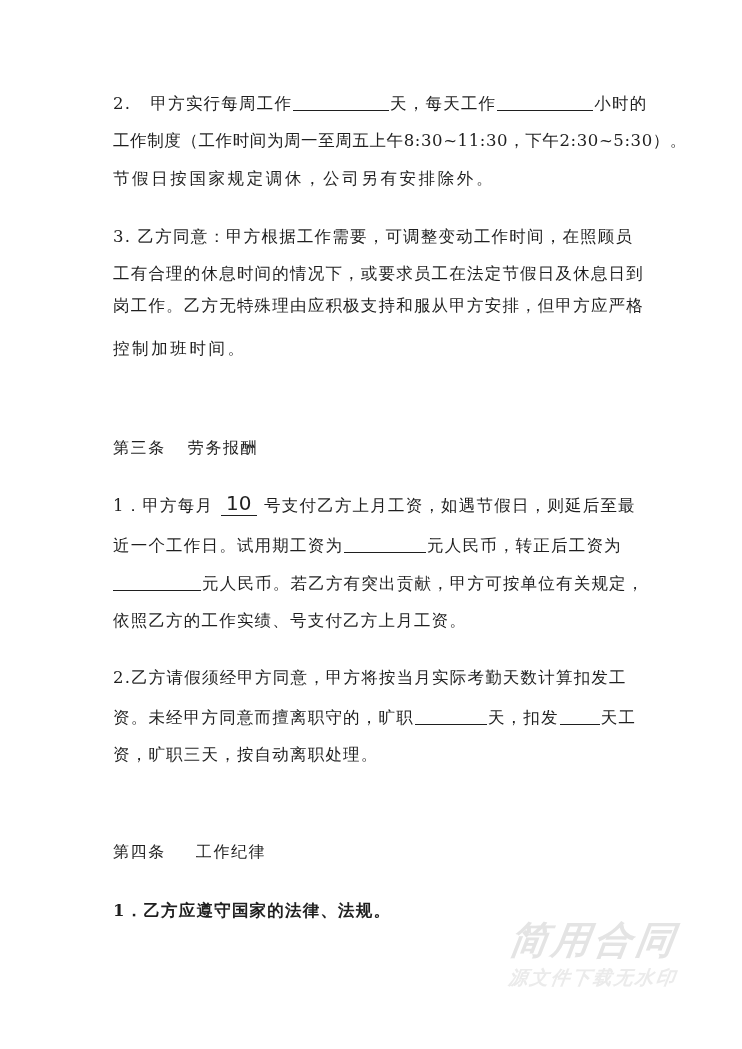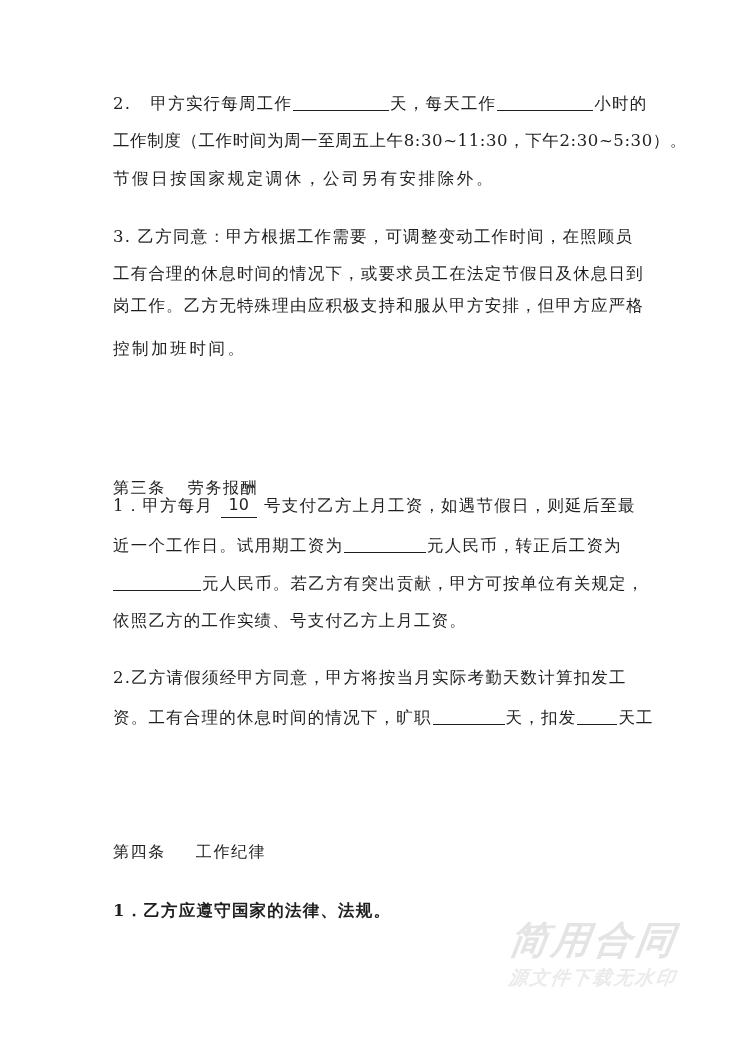--- a/index.html
+++ b/index.html
@@ -51,21 +51,21 @@
       position: relative;
       top: 2px;
       text-align: center;
       line-height: 18px;
       font-family: "DejaVu Sans", "Liberation Sans", sans-serif;
       letter-spacing: 0;
     }
     .blank .v {
       position: relative;
       top: -3px;
-      font-size: 16px;
+      font-size: 20px;
     }
     .watermark {
       position: absolute;
       left: 508px;
       top: 918px;
       width: 210px;
       color: #e4e4e4;
       font-family: "DejaVu Sans", "Liberation Sans", sans-serif;
       font-weight: bold;
       font-style: italic;
@@ -96,41 +96,42 @@
     <span>2.&nbsp;&nbsp;&nbsp;甲方实行每周工作</span><span class="blank" style="width:96px;"></span><span>天，每天工作</span><span class="blank" style="width:96px;"></span><span>小时的</span>
   </div>
   <div class="line t3" style="top:128px;">工作制度（工作时间为周一至周五上午8:30~11:30，下午2:30~5:30）。</div>
   <div class="line" style="top:166px;">节假日按国家规定调休，公司另有安排除外。</div>
 
   <div class="line tight" style="top:224px;">3. 乙方同意：甲方根据工作需要，可调整变动工作时间，在照顾员</div>
   <div class="line tight" style="top:261px;">工有合理的休息时间的情况下，或要求员工在法定节假日及休息日到</div>
   <div class="line tight" style="top:293px;">岗工作。乙方无特殊理由应积极支持和服从甲方安排，但甲方应严格</div>
   <div class="line" style="top:336px;">控制加班时间。</div>
 
-  <div class="heading" style="top:435px;margin-top:40px;">
+  <div class="heading" style="top:435px;">
     <span>第三条</span><span class="gap" style="width:22px;"></span><span>劳务报酬</span>
   </div>
 
   <div class="line tight" style="top:493px;">
     <span>1．甲方每月</span>
     <span class="blank" style="width:36px;"><span class="v">10</span></span>
     <span>号支付乙方上月工资，如遇节假日，则延后至最</span>
   </div>
   <div class="line tight" style="top:532px;">
     <span>近一个工作日。试用期工资为</span><span class="blank" style="width:82px;"></span><span>元人民币，转正后工资为</span>
   </div>
   <div class="line tight" style="top:570px;">
     <span class="blank" style="width:88px; margin-left:0;"></span><span>元人民币。若乙方有突出贡献，甲方可按单位有关规定，</span>
   </div>
   <div class="line tight" style="top:608px;">依照乙方的工作实绩、号支付乙方上月工资。</div>
 
   <div class="line tight" style="top:665px;">2.乙方请假须经甲方同意，甲方将按当月实际考勤天数计算扣发工</div>
   <div class="line tight" style="top:704px;">
-    <span>资。工有合理的休息时间的情况下，旷职</span><span class="blank" style="width:72px;"></span><span>天，扣发</span><span class="blank" style="width:40px;"></span><span>天工</span>
+    <span>资。未经甲方同意而擅离职守的，旷职</span><span class="blank" style="width:72px;"></span><span>天，扣发</span><span class="blank" style="width:40px;"></span><span>天工</span>
   </div>
+  <div class="line tight" style="top:742px;">资，旷职三天，按自动离职处理。</div>
 
   <div class="heading" style="top:839px;">
     <span>第四条</span><span class="gap" style="width:30px;"></span><span>工作纪律</span>
   </div>
 
   <div class="line tight" style="top:898px;font-weight:bold;">1．乙方应遵守国家的法律、法规。</div>
 
   <div class="watermark">
     <span class="wm1">简用合同</span>
     <span class="wm2">源文件下载无水印</span>

